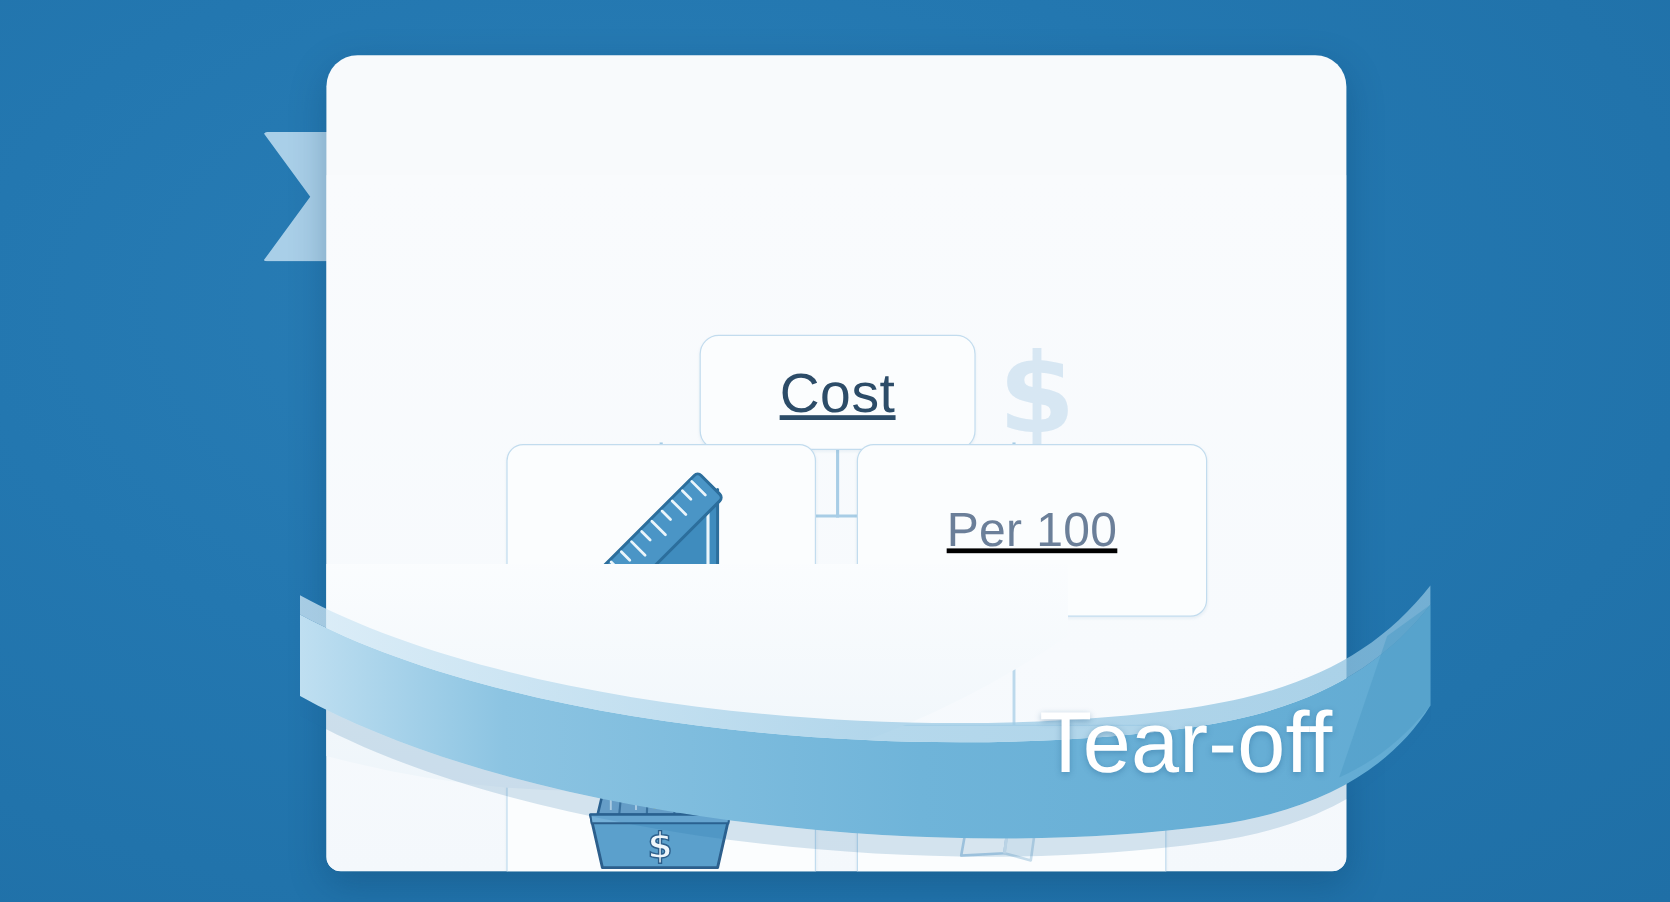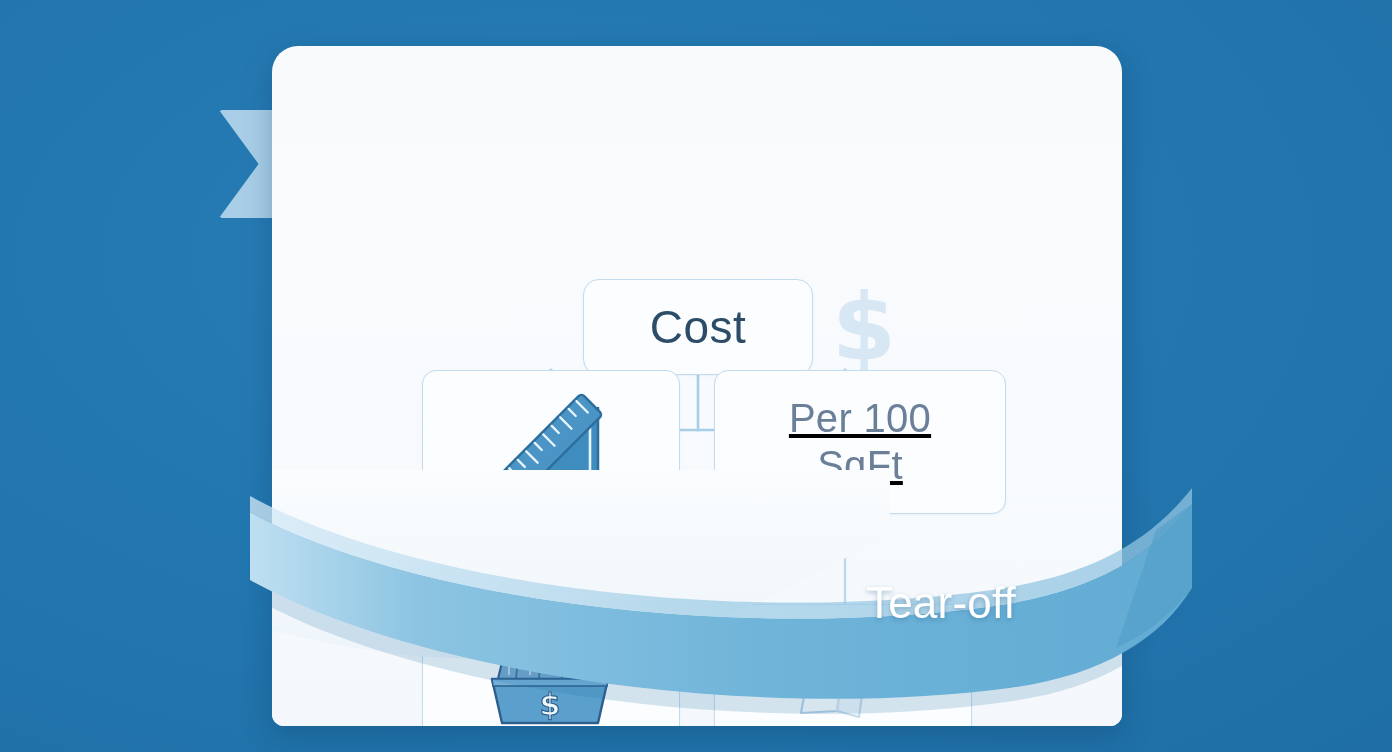--- a/index.html
+++ b/index.html
@@ -120,20 +120,21 @@
   #node-cost {
     left: 311px; top: 133px;
     width: 230px; height: 96px;
     border-radius: 16px;
   }
   #node-cost .node-label {
     font-size: 46px;
     color: #2c4c68;
     font-weight: normal;
     letter-spacing: 0.5px;
+    text-decoration: underline;
   }
 
   #node-measure { left: 150px; top: 224px; width: 258px; height: 144px; }
   #node-persqft { left: 442px; top: 224px; width: 292px; height: 144px; text-decoration: underline; }
 
   #node-persqft .node-label {
     font-size: 40px;
     line-height: 1.17;
     color: #6b7f99;
     text-align: center;
@@ -163,21 +164,21 @@
     top: 470px;
     width: 1000px;
     height: 282px;
     pointer-events: none;
   }
 
   #banner-label {
     position: absolute;
     left: 866px;
     top: 578px;
-    font-size: 44px;
+    font-size: 72px;
     color: #ffffff;
     letter-spacing: 0.2px;
     text-shadow: 0 2px 5px rgba(22,80,125,0.35);
     white-space: nowrap;
   }
 </style>
 </head>
 <body>
 
 <div id="stage">
@@ -238,21 +239,20 @@
             </g>
 
             <path d="M36 96 L110 96 L110 100 L40 100 Z" fill="#2c6e9c" opacity="0.35"></path>
           </svg>
         </span>
       </div>
 
       <div class="node" id="node-persqft">
         <div class="node-label">
           <div>Per 100</div>
-          <div>SqFt</div>
         </div>
       </div>
 
       <div class="node" id="node-material">
         <span>
           <svg class="icon-svg" width="146" height="118" viewBox="0 0 146 118">
 
             <g>
               <path d="M20 62 L30 20 L128 20 L122 62 Z" fill="#74a8cf" stroke="#2c5f8c" stroke-width="2.2" stroke-linejoin="round"></path>
 

